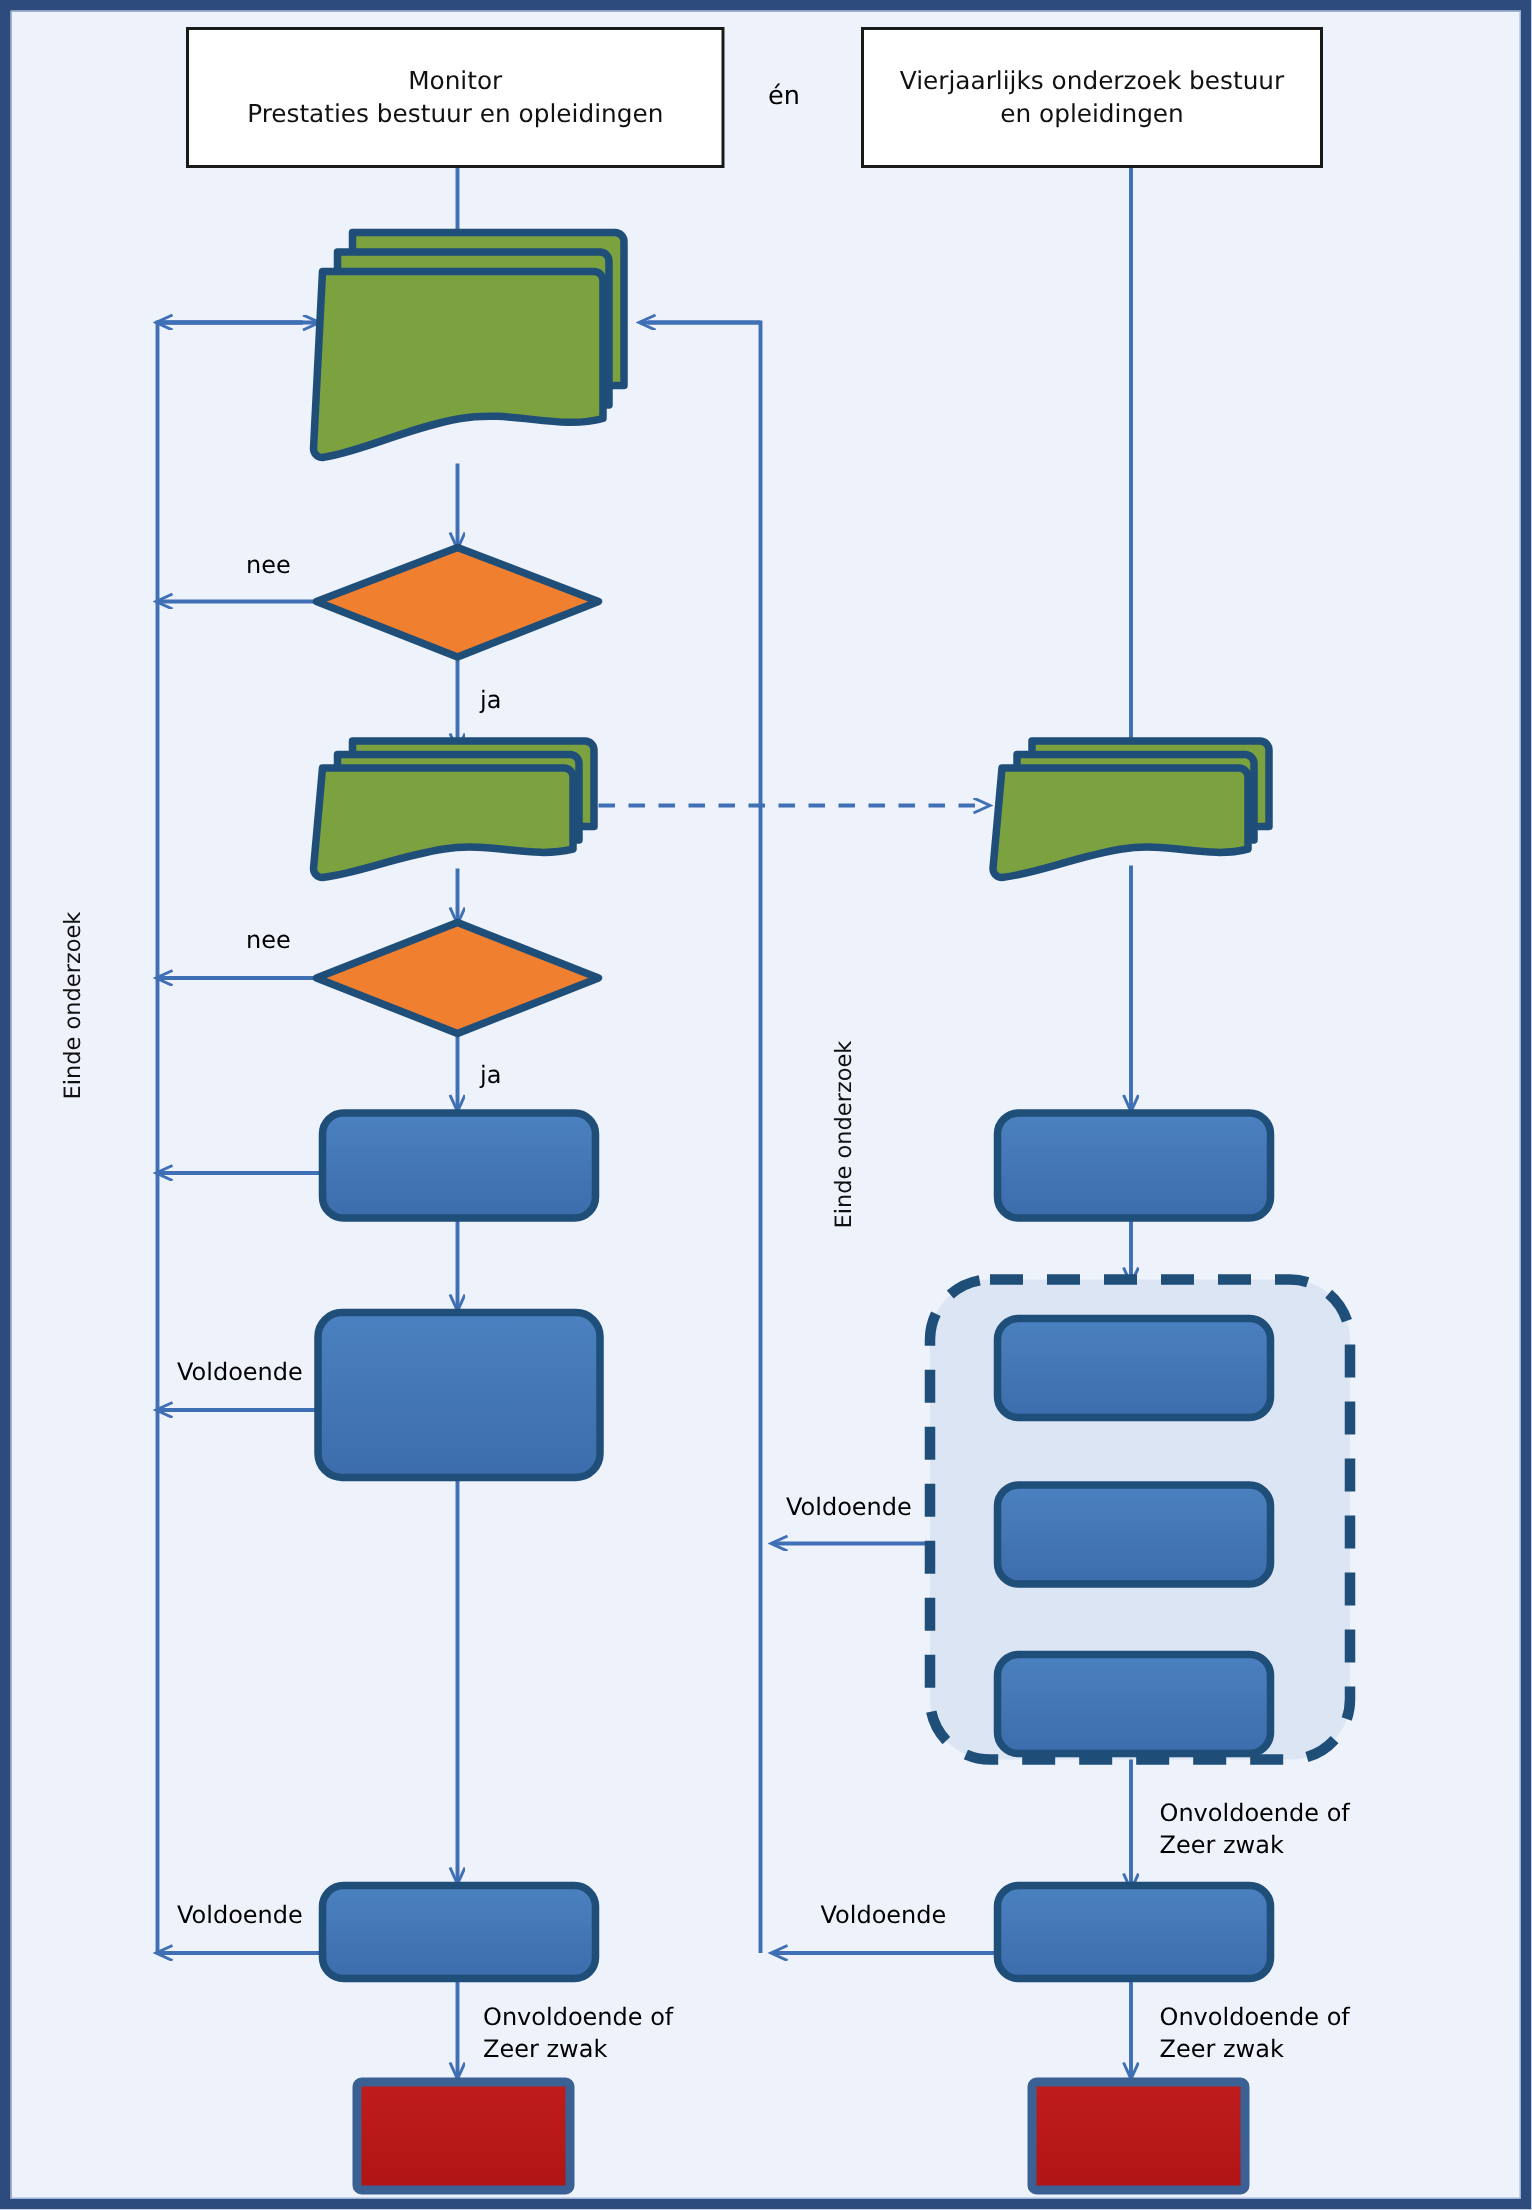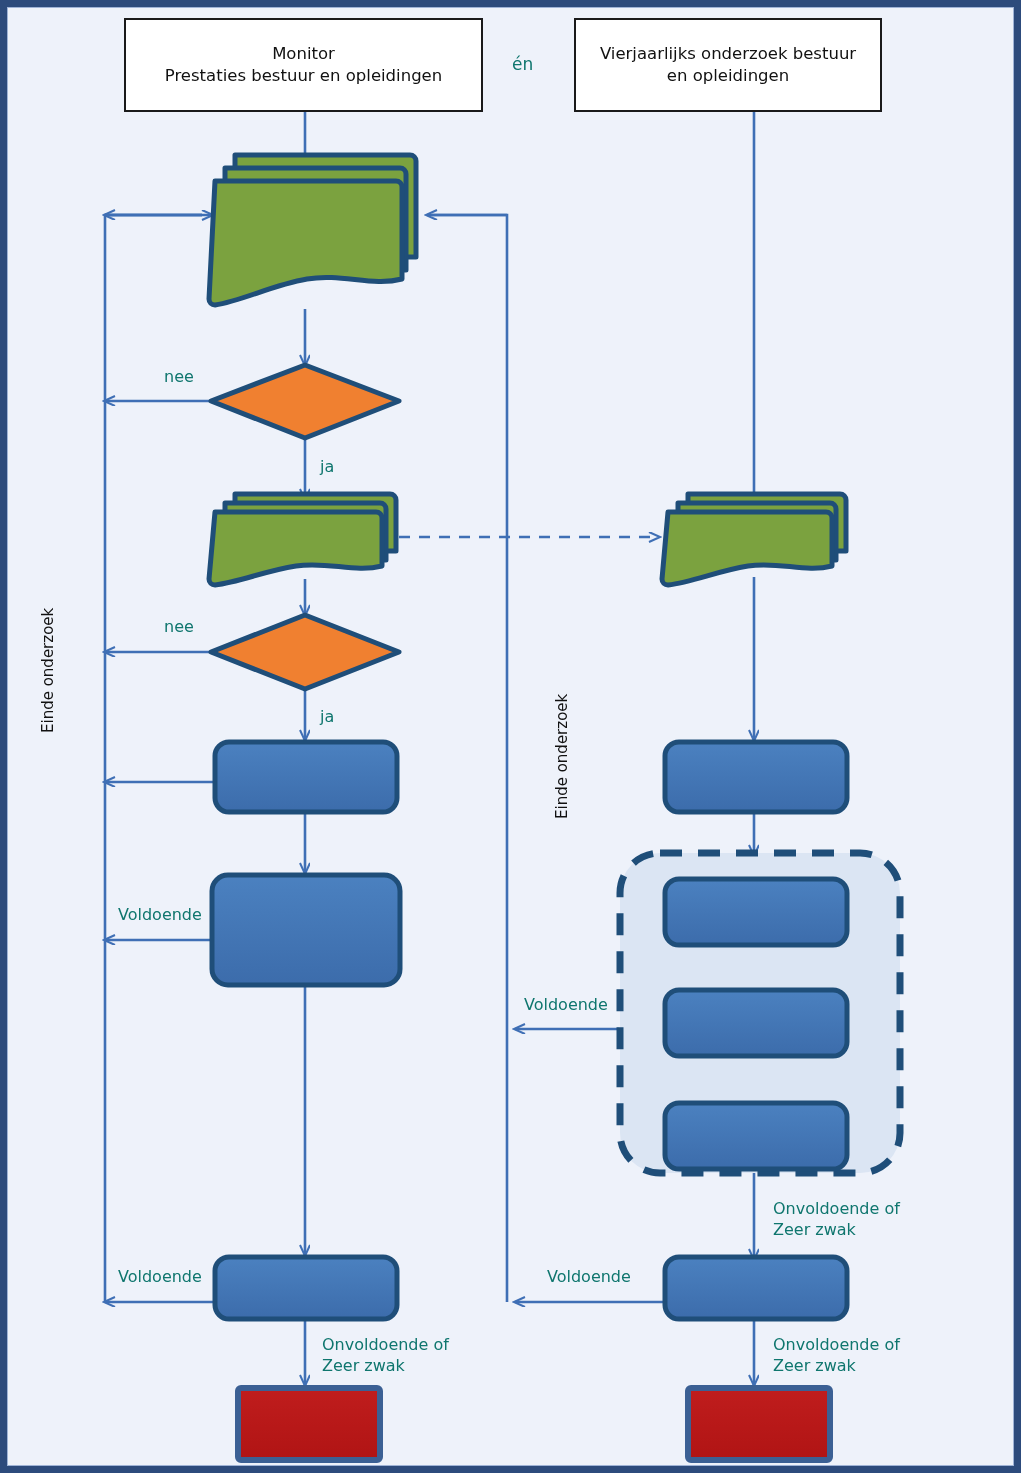--- a/index.html
+++ b/index.html
@@ -27,21 +27,21 @@
     display:flex;align-items:center;justify-content:center;
     text-align:center;
     font-size:16.5px;
     color:#111111;
     line-height:1.35;
     white-space:pre-line;
   }
   .lbl{
     position:absolute;
     font-size:16px;
-    color:#0f766e;
+    color:#000000;
     line-height:1.3;
     white-space:pre-line;
     letter-spacing:0px;
   }
   .vlbl{
     position:absolute;
     font-size:15px;
     color:#111111;
     transform-origin:left top;
     transform:rotate(-90deg);

